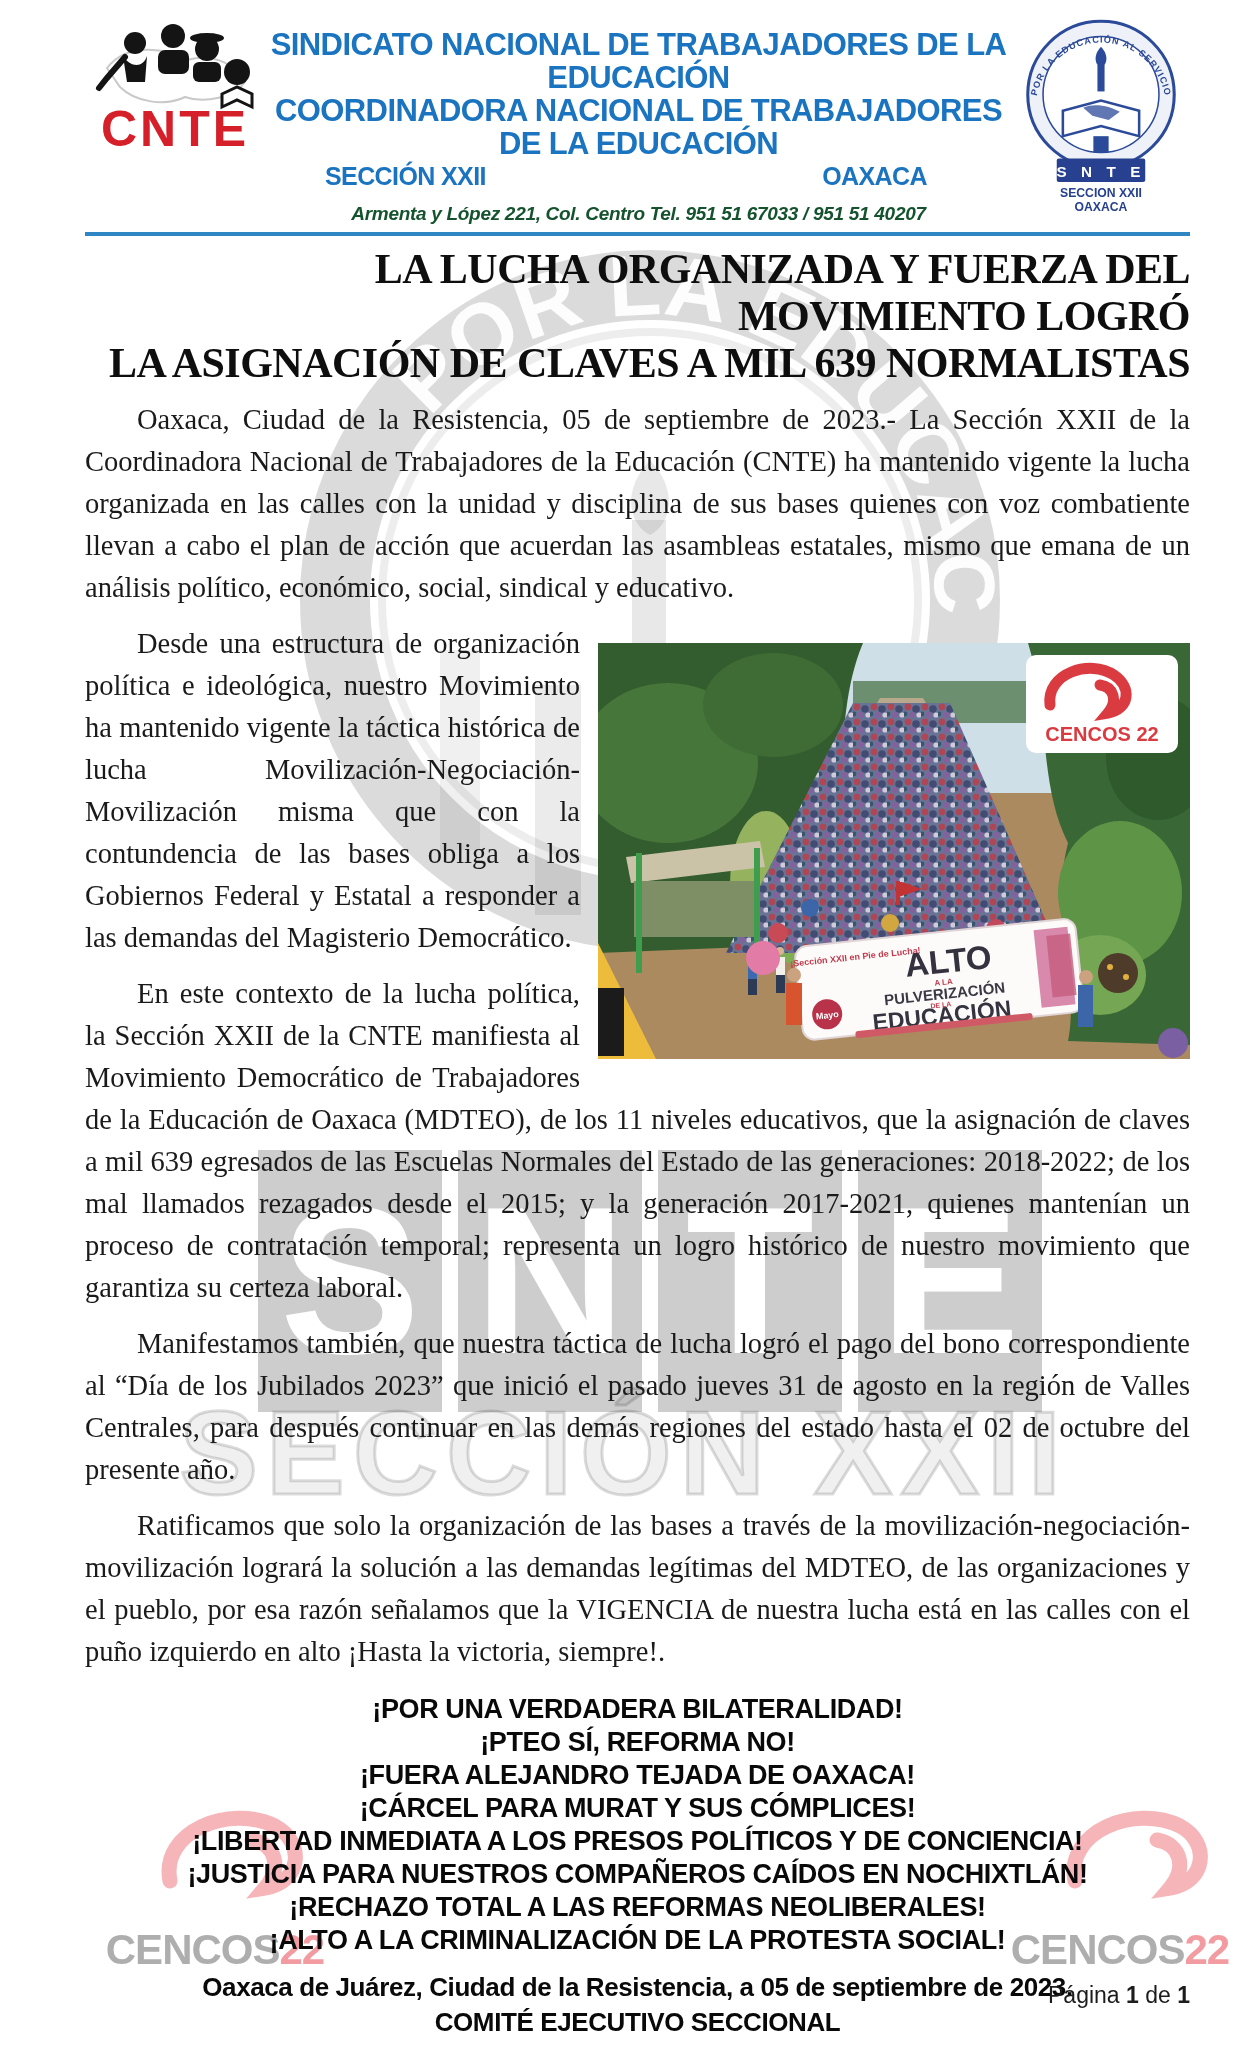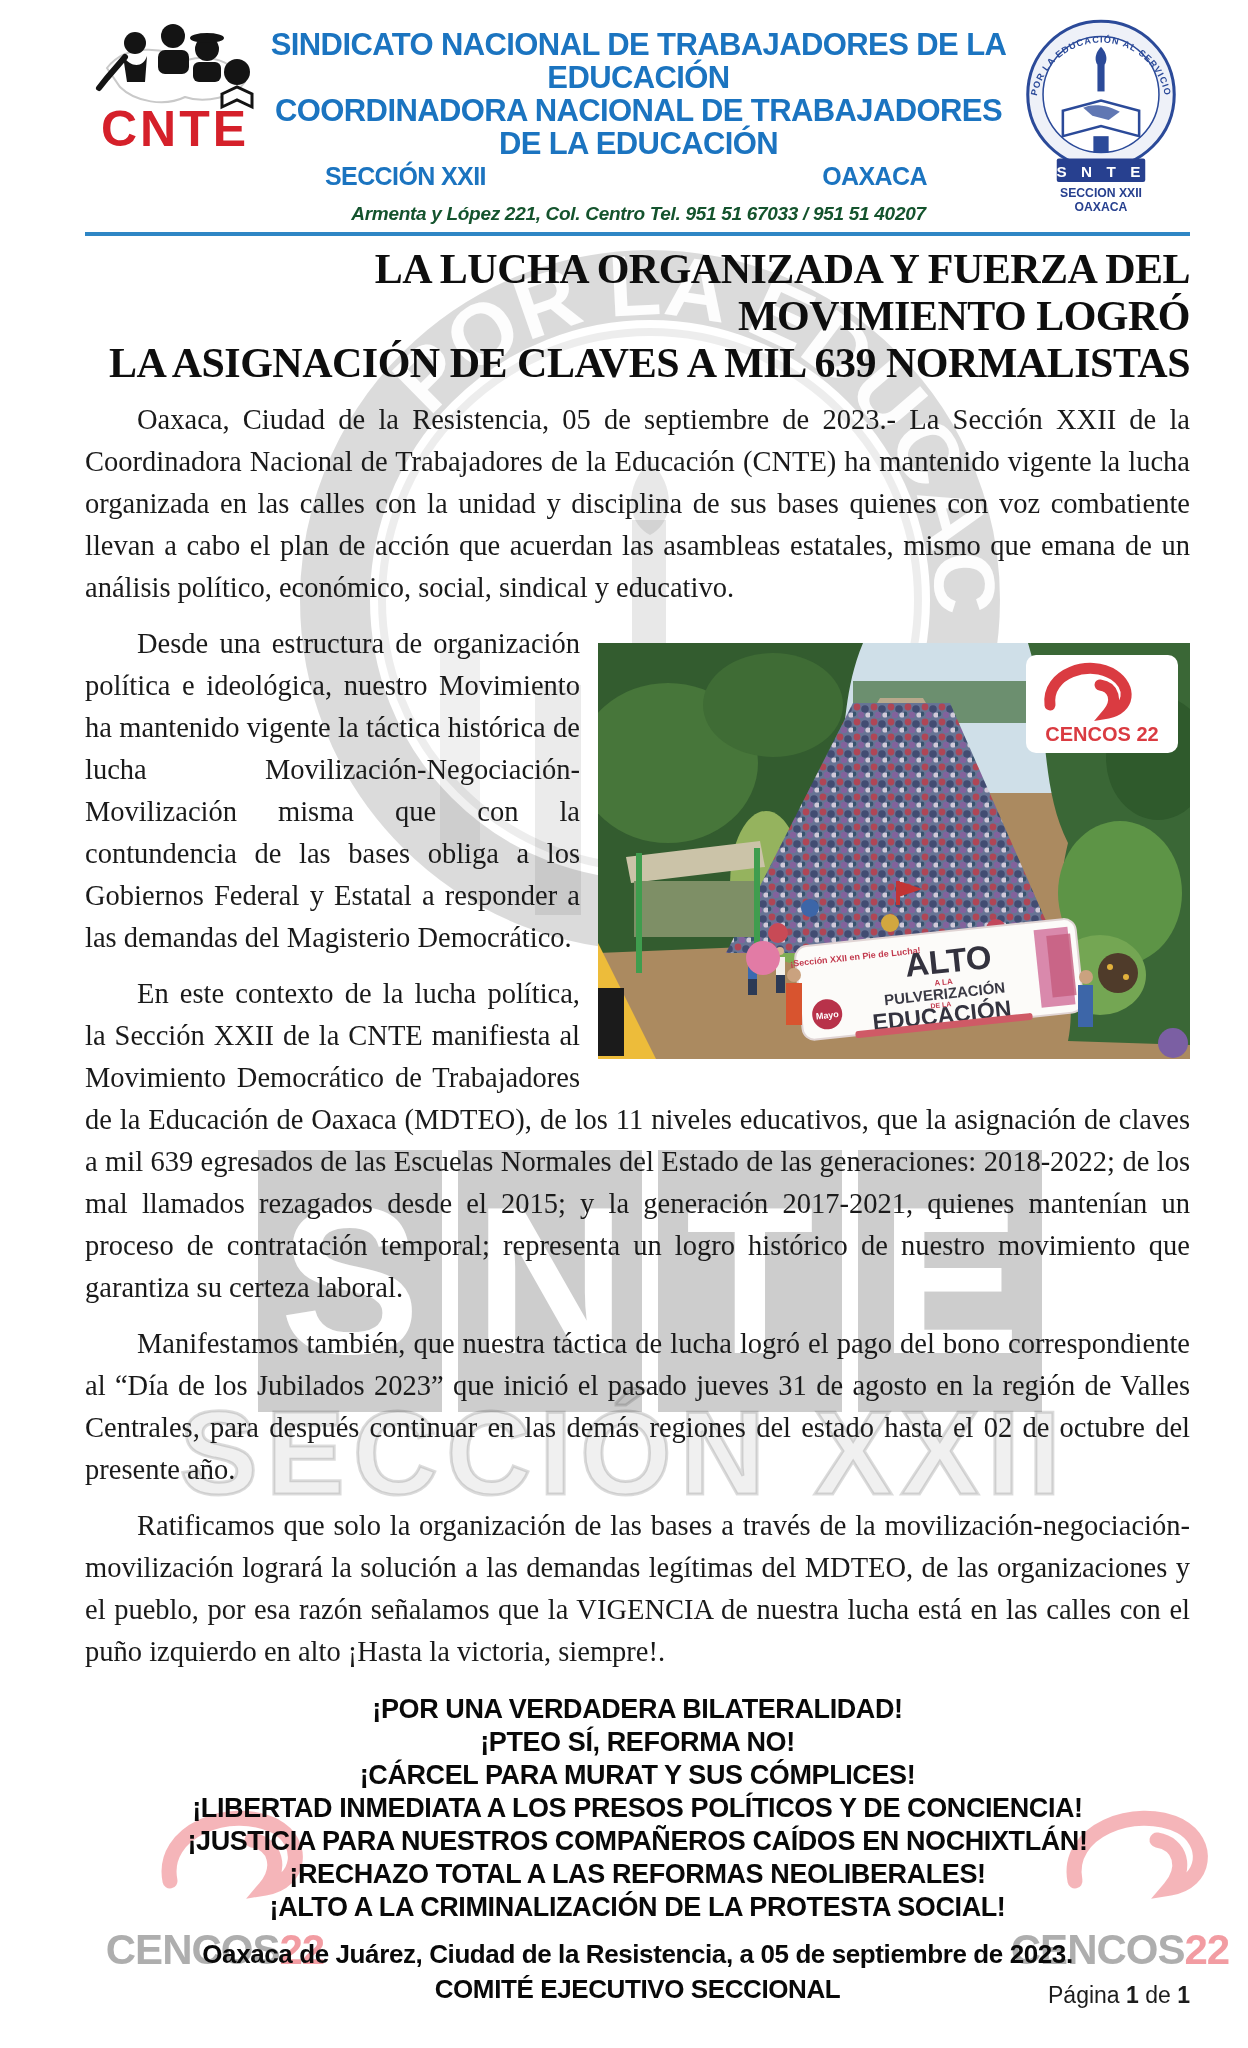--- a/index.html
+++ b/index.html
@@ -282,20 +282,21 @@
         <p>En este contexto de la lucha política, la Sección XXII de la CNTE manifiesta al Movimiento Democrático de Trabajadores de la Educación de Oaxaca (MDTEO), de los 11 niveles educativos, que la asignación de claves a mil 639 egresados de las Escuelas Normales del Estado de las generaciones: 2018-2022; de los mal llamados rezagados desde el 2015; y la generación 2017-2021, quienes mantenían un proceso de contratación temporal; representa un logro histórico de nuestro movimiento que garantiza su certeza laboral.</p>
       </div>
 
       <p class="clear">Manifestamos también, que nuestra táctica de lucha logró el pago del bono correspondiente al “Día de los Jubilados 2023” que inició el pasado jueves 31 de agosto en la región de Valles Centrales, para después continuar en las demás regiones del estado hasta el 02 de octubre del presente año.</p>
       <p>Ratificamos que solo la organización de las bases a través de la movilización-negociación-movilización logrará la solución a las demandas legítimas del MDTEO, de las organizaciones y el pueblo, por esa razón señalamos que la VIGENCIA de nuestra lucha está en las calles con el puño izquierdo en alto ¡Hasta la victoria, siempre!.</p>
     </div>
 
     <div class="shout slogans">
       <div class="slogan">¡POR UNA VERDADERA BILATERALIDAD!</div>
       <div class="slogan">¡PTEO SÍ, REFORMA NO!</div>
+      <div class="slogan">¡FUERA ALEJANDRO TEJADA DE OAXACA!</div>
       <div class="slogan">¡CÁRCEL PARA MURAT Y SUS CÓMPLICES!</div>
       <div class="slogan">¡LIBERTAD INMEDIATA A LOS PRESOS POLÍTICOS Y DE CONCIENCIA!</div>
       <div class="slogan">¡JUSTICIA PARA NUESTROS COMPAÑEROS CAÍDOS EN NOCHIXTLÁN!</div>
       <div class="slogan">¡RECHAZO TOTAL A LAS REFORMAS NEOLIBERALES!</div>
       <div class="slogan">¡ALTO A LA CRIMINALIZACIÓN DE LA PROTESTA SOCIAL!</div>
     </div>
 
     <div class="shout">
       <div class="dateline">Oaxaca de Juárez, Ciudad de la Resistencia, a 05 de septiembre de 2023.</div>
       <div class="closing-line">COMITÉ EJECUTIVO SECCIONAL</div>

